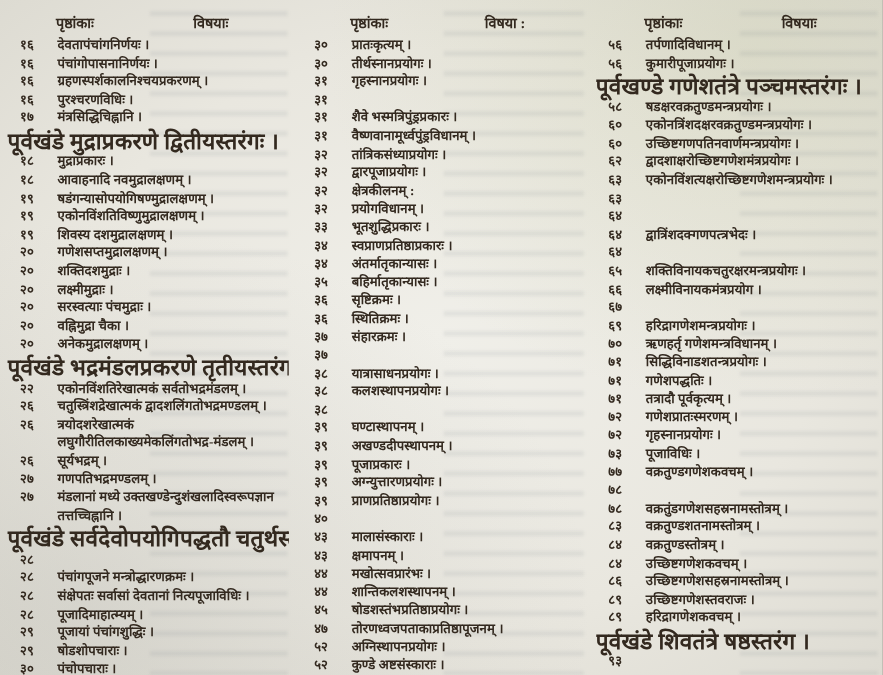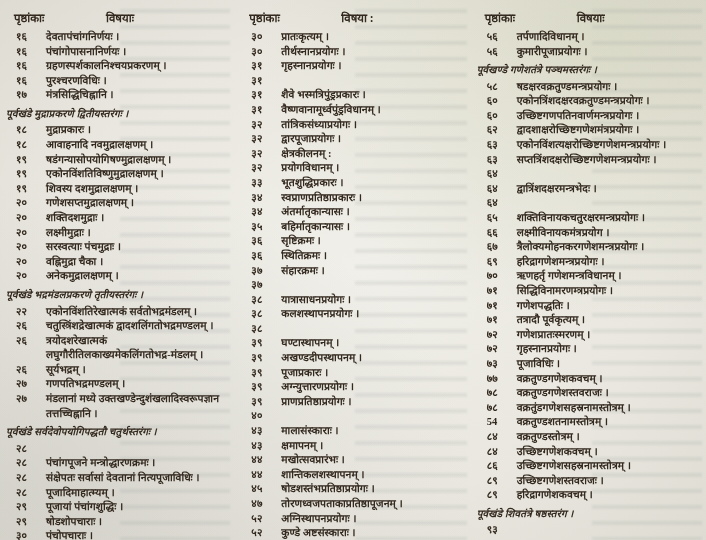--- a/index.html
+++ b/index.html
@@ -44,20 +44,21 @@
   .column {
     flex:1 1 0;
     min-width:0;
     overflow:hidden;
   }
   .col-header {
     display:flex;
     font-weight:bold;
     font-size:11.5px;
     padding:4px 0 5px 8px;
+    text-align:center;
   }
   .col-header .ph-label { width:92px; }
   .col-header .tp-label { flex:1; }
 
   .row {
     display:flex;
     align-items:flex-start;
     line-height:14.6px;
     font-size:10.5px;
     font-weight:bold;
@@ -66,27 +67,26 @@
   .row .page-num {
     flex:0 0 40px;
     padding-left:10px;
     white-space:nowrap;
   }
   .row .topic {
     flex:1;
     padding-right:2px;
   }
   .section-heading {
-    font-size:10px;
+    font-size:18px;
     font-weight:bold;
     line-height:17.5px;
     padding:2px 0 1px 0;
     letter-spacing:0.2px;
     white-space:nowrap;
-    font-style:italic;
   }
 </style>
 </head>
 <body>
 
 <div class="page">
   <div class="bleed b1"></div>
   <div class="bleed b2"></div>
   <div class="bleed b3"></div>
 
@@ -394,55 +394,53 @@
           <div class="row">
             <span class="page-num">६२</span>
             <span class="topic">द्वादशाक्षरोच्छिष्टगणेशमंत्रप्रयोगः ।</span>
           </div>
           <div class="row">
             <span class="page-num">६३</span>
             <span class="topic">एकोनविंशत्यक्षरोच्छिष्टगणेशमन्त्रप्रयोगः ।</span>
           </div>
           <div class="row">
             <span class="page-num">६३</span>
-            <span class="topic">सप्तत्रिंशदक्षरोच्छिष्टगणेशमन्त्रप्रयोगः ।</span>
           </div>
           <div class="row">
             <span class="page-num">६४</span>
           </div>
           <div class="row">
             <span class="page-num">६४</span>
-            <span class="topic">द्वात्रिंशदक्षरमन्त्रभेदः ।</span>
+            <span class="topic">द्वात्रिंशदक्गणपत्त्रभेदः ।</span>
           </div>
           <div class="row">
             <span class="page-num">६४</span>
           </div>
           <div class="row">
             <span class="page-num">६५</span>
             <span class="topic">शक्तिविनायकचतुरक्षरमन्त्रप्रयोगः ।</span>
           </div>
           <div class="row">
             <span class="page-num">६६</span>
             <span class="topic">लक्ष्मीविनायकमंत्रप्रयोग ।</span>
           </div>
           <div class="row">
             <span class="page-num">६७</span>
-            <span class="topic">त्रैलोक्यमोहनकरगणेशमन्त्रप्रयोगः ।</span>
           </div>
           <div class="row">
             <span class="page-num">६९</span>
             <span class="topic">हरिद्रागणेशमन्त्रप्रयोगः ।</span>
           </div>
           <div class="row">
             <span class="page-num">७०</span>
             <span class="topic">ऋणहर्तृ गणेशमन्त्रविधानम् ।</span>
           </div>
           <div class="row">
             <span class="page-num">७१</span>
-            <span class="topic">सिद्धिविनामरणम्त्रप्रयोगः ।</span>
+            <span class="topic">सिद्धिविनाडशतन्त्रप्रयोगः ।</span>
           </div>
           <div class="row">
             <span class="page-num">७१</span>
             <span class="topic">गणेशपद्धतिः ।</span>
           </div>
           <div class="row">
             <span class="page-num">७१</span>
             <span class="topic">तत्रादौ पूर्वकृत्यम् ।</span>
           </div>
           <div class="row">
@@ -456,28 +454,27 @@
           <div class="row">
             <span class="page-num">७३</span>
             <span class="topic">पूजाविधिः ।</span>
           </div>
           <div class="row">
             <span class="page-num">७७</span>
             <span class="topic">वक्रतुण्डगणेशकवचम् ।</span>
           </div>
           <div class="row">
             <span class="page-num">७८</span>
-            <span class="topic">वक्रतुण्डगणेशस्तवराजः ।</span>
           </div>
           <div class="row">
             <span class="page-num">७८</span>
             <span class="topic">वक्रतुंडगणेशसहस्रनामस्तोत्रम् ।</span>
           </div>
           <div class="row">
-            <span class="page-num">54</span>
+            <span class="page-num">८३</span>
             <span class="topic">वक्रतुण्डशतनामस्तोत्रम् ।</span>
           </div>
           <div class="row">
             <span class="page-num">८४</span>
             <span class="topic">वक्रतुण्डस्तोत्रम् ।</span>
           </div>
           <div class="row">
             <span class="page-num">८४</span>
             <span class="topic">उच्छिष्टगणेशकवचम् ।</span>
           </div>

